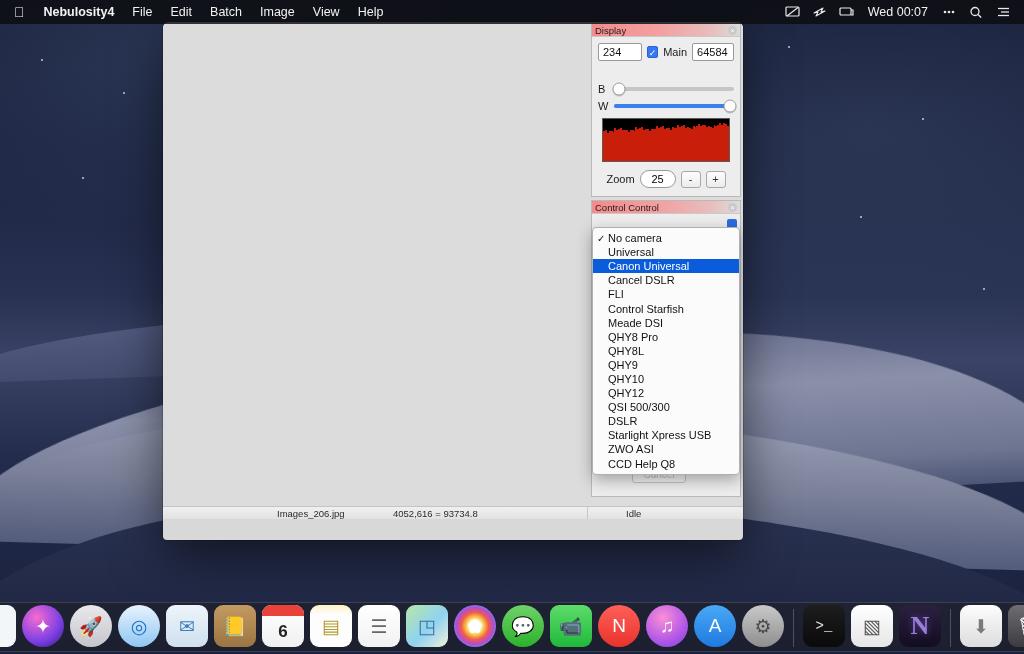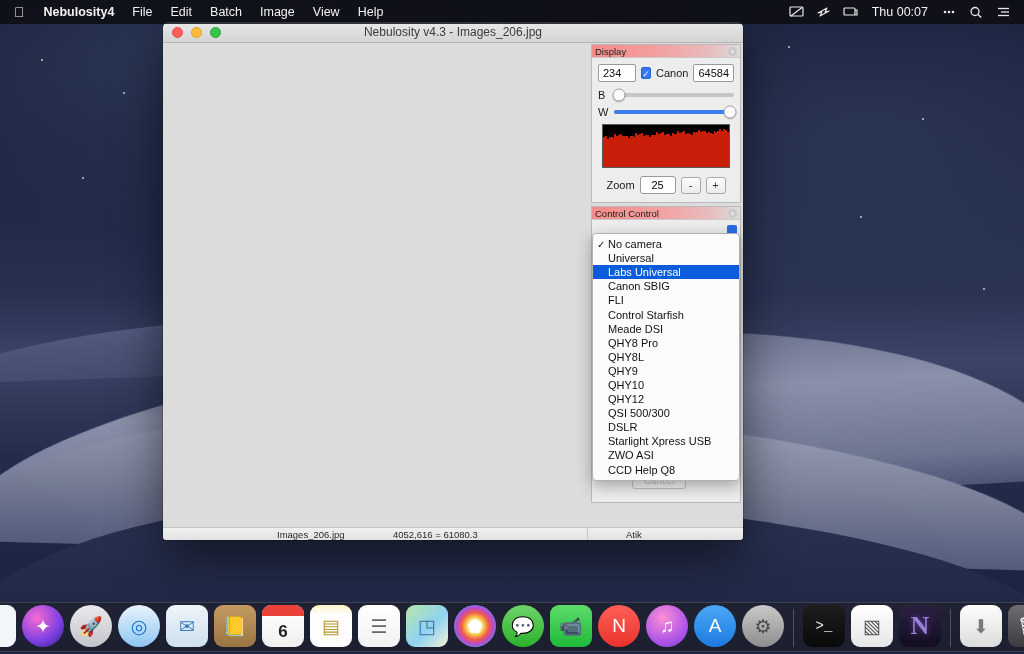--- a/index.html
+++ b/index.html
@@ -158,21 +158,21 @@
     width: 36%; margin-left: 31%;
   }
 
   
   #rightcol { position: absolute; left: 428px; top: 1px; width: 150px; }
   .panel {
     background: #ededed; border: 1px solid #b9b9b9; margin-bottom: 3px;
   }
   #displaypanel { position: relative; }
   .dp-body { padding: 6px 6px 8px; }
-  .row { display: flex; align-items: center; gap: 5px; margin-bottom: 7px; }
+  .row { display: flex; align-items: center; gap: 5px; margin-bottom: 22px; }
   .numfield {
     border: 1px solid #9a9a9a; border-radius: 2px; background: #fff;
     font-size: 11px; color: #111; padding: 2px 4px; text-align: left;
   }
   .nf-left { width: 46px; }
   .nf-right { width: 44px; }
   .chk {
     width: 12px; height: 12px; border-radius: 2px; background: #3478f6;
     color: #fff; font-size: 9px; line-height: 12px; text-align: center;
     border: 1px solid #2a63d0;
@@ -194,21 +194,21 @@
   #histogram {
     margin: 6px 4px 8px; height: 44px; background: #000;
     border: 1px solid #5a5a5a; position: relative; overflow: hidden;
   }
   #histogram .bars { position: absolute; left: 0; right: 0; bottom: 0; height: 100%; display: flex; align-items: flex-end; }
   #histogram .bar { flex: 1; background: #c81e0a; }
   .zoomrow { display: flex; align-items: center; justify-content: center; gap: 5px; }
   .zoomlbl { font-size: 11px; color: #1a1a1a; }
   .zoomval {
     width: 36px; text-align: center; font-size: 11px; padding: 2px 0;
-    border: 1px solid #9a9a9a; border-radius: 3px; background: #fff;
+    border: 1px solid #9a9a9a; border-radius: 9px; background: #fff;
   }
   .stepbtn {
     width: 20px; height: 17px; font-size: 11px; line-height: 15px; text-align: center;
     border: 1px solid #a8a8a8; border-radius: 3px;
     background: linear-gradient(to bottom, #fdfdfd, #ececec); color: #333;
   }
 
   
   #capturepanel { position: relative; height: 297px; }
   .cc-body { position: relative; height: 283px; padding: 4px; }
@@ -308,21 +308,21 @@
       <svg width="15" height="12" viewBox="0 0 15 12">
           <path d="M2 7 L11 2 L9 6 L13 5 L4 10 L6 6 Z" fill="none" stroke="#e9e9e9" stroke-width="1.1" stroke-linejoin="round"></path>
         </svg>
     </div>
     <div class="mb-ico">
       <svg width="16" height="12" viewBox="0 0 16 12">
           <rect x="1" y="2" width="11" height="7" rx="1" fill="none" stroke="#e9e9e9" stroke-width="1.2"></rect>
           <path d="M12 4 h2 v5 h-2" fill="none" stroke="#e9e9e9" stroke-width="1.2"></path>
         </svg>
     </div>
-    <div class="mb-item">Thu 00:07</div>
+    <div class="mb-item">Wed 00:07</div>
     <div class="mb-ico">
       <svg width="16" height="12" viewBox="0 0 16 12">
           <circle cx="4" cy="6" r="1.3" fill="#e9e9e9"></circle>
           <circle cx="8" cy="6" r="1.3" fill="#e9e9e9"></circle>
           <circle cx="12" cy="6" r="1.3" fill="#e9e9e9"></circle>
         </svg>
     </div>
     <div class="mb-ico">
       <svg width="14" height="13" viewBox="0 0 14 13">
           <circle cx="6" cy="5.5" r="4" fill="none" stroke="#e9e9e9" stroke-width="1.3"></circle>
@@ -336,44 +336,36 @@
             <line x1="5" y1="6" x2="13" y2="6"></line>
             <line x1="2" y1="9.5" x2="13" y2="9.5"></line>
           </g>
         </svg>
     </div>
   </div>
 </div>
 
 <div id="window">
 
-  <div id="titlebar">
-    <div class="traffic">
-      <div class="tl red"></div>
-      <div class="tl yellow"></div>
-      <div class="tl green"></div>
-    </div>
-    <div id="wintitle">Nebulosity v4.3 - Images_206.jpg</div>
-  </div>
 
   <div id="winbody">
 
 
     <div id="rightcol">
 
       <div class="panel" id="displaypanel">
         <div class="panel-title">
           <span>Display</span>
           <span class="panel-close">×</span>
         </div>
         <div class="dp-body">
           <div class="row">
             <div class="numfield nf-left">234</div>
             <div class="chk">✓</div>
-            <div class="chklbl">Canon</div>
+            <div class="chklbl">Main</div>
             <div class="numfield nf-right">64584</div>
           </div>
 
           <div class="sliderrow">
             <div class="sl-label">B</div>
             <div class="track">
               <div class="knob" id="bknob" style="left: 4%;"></div>
             </div>
           </div>
 
@@ -485,25 +477,25 @@
               <div class="dd-item">
                 <span class="dd-check">✓</span>
                 <span>No camera</span>
               </div>
               <div class="dd-item">
                 <span class="dd-check"></span>
                 <span>Universal</span>
               </div>
               <div class="dd-item selected">
                 <span class="dd-check"></span>
-                <span>Labs Universal</span>
-              </div>
-              <div class="dd-item">
-                <span class="dd-check"></span>
-                <span>Canon SBIG</span>
+                <span>Canon Universal</span>
+              </div>
+              <div class="dd-item">
+                <span class="dd-check"></span>
+                <span>Cancel DSLR</span>
               </div>
               <div class="dd-item">
                 <span class="dd-check"></span>
                 <span>FLI</span>
               </div>
               <div class="dd-item">
                 <span class="dd-check"></span>
                 <span>Control Starfish</span>
               </div>
               <div class="dd-item">
@@ -551,23 +543,23 @@
                 <span>CCD Help Q8</span>
               </div>
             </div>
         </div>
       </div>
 
     </div>
 
     <div id="statusbar">
       <div class="sb-cell" style="left:114px;">Images_206.jpg</div>
-      <div class="sb-cell" style="left:230px;">4052,616 = 61080.3</div>
+      <div class="sb-cell" style="left:230px;">4052,616 = 93734.8</div>
       <div class="sb-sep" style="left:424px;"></div>
-      <div class="sb-cell" style="left:463px;">Atik</div>
+      <div class="sb-cell" style="left:463px;">Idle</div>
     </div>
 
   </div>
 </div>
 
 <div id="dock">
     <div class="dockicon" style="background: linear-gradient(rgb(60, 166, 245), rgb(27, 128, 232)); color: rgb(255, 255, 255);">
       <div style="position: absolute; inset: 0px; background: linear-gradient(to right, rgb(60, 166, 245) 0px, rgb(60, 166, 245) 50%, rgb(242, 246, 248) 50%, rgb(242, 246, 248) 100%); display: flex; align-items: flex-end; justify-content: center; font-size: 14px; color: rgb(42, 90, 138); padding-bottom: 5px;">‿</div>
     </div>
     <div class="dockicon" style="background: radial-gradient(circle at 35% 30%, rgb(246, 107, 208), rgb(123, 63, 228) 60%, rgb(43, 26, 110)); border-radius: 50%; color: rgb(255, 255, 255);">

